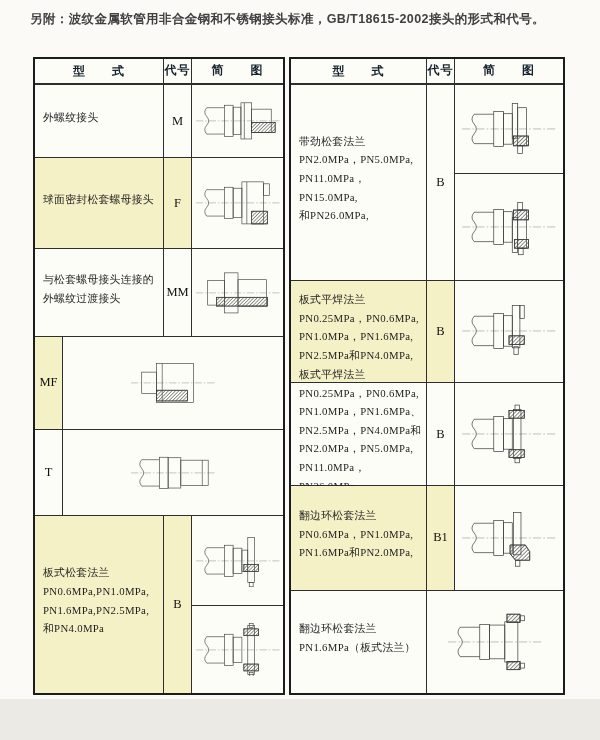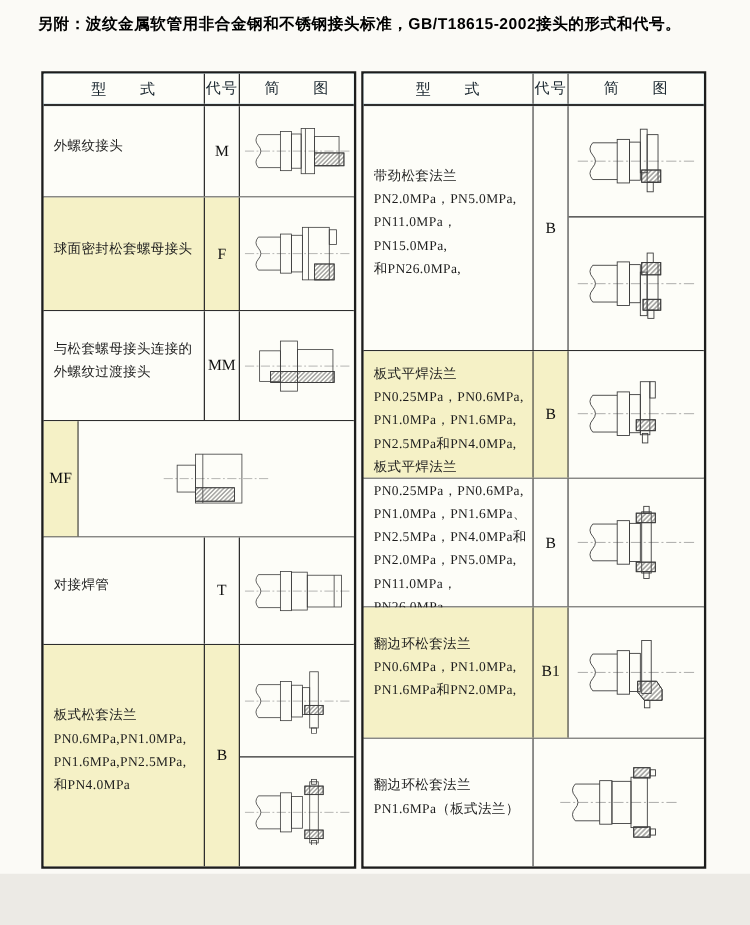--- a/index.html
+++ b/index.html
@@ -9,34 +9,34 @@
   body{
     width:600px;height:740px;position:relative;overflow:hidden;
     background:#fbfaf6;
     font-family:"Liberation Serif","DejaVu Serif",serif;
     color:#1d1d1d;
   }
   .bottom-strip{position:absolute;left:0;top:699px;width:600px;height:41px;background:#eceae5;}
   .title{
     position:absolute;left:30px;top:11px;width:560px;
     font-family:"Liberation Sans","DejaVu Sans",sans-serif;
-    font-weight:bold;font-size:12.5px;letter-spacing:.4px;color:#000000;
+    font-weight:bold;font-size:12.5px;letter-spacing:.4px;color:#404040;
   }
   .tbl{
     position:absolute;top:57px;box-sizing:border-box;
     border:2px solid var(--bd);background:var(--cw);
     display:flex;flex-direction:column;
   }
   #tbl-left{left:33px;width:252px;height:638px;}
   #tbl-right{left:289px;width:276px;height:638px;}
   .trow{display:flex;box-sizing:border-box;border-bottom:1px solid var(--bd2);min-height:0;}
   .trow:last-child{border-bottom:none;}
   .hdr{height:26px;background:var(--hdr);border-bottom:2px solid var(--bd2);}
   .hdr .cell{justify-content:center;align-items:center;padding:0;
-    font-weight:normal;font-size:12px;letter-spacing:1px;color:#15222b;}
+    font-weight:bold;font-size:12px;letter-spacing:1px;color:#15222b;}
   .cell{box-sizing:border-box;border-right:1px solid var(--bd2);display:flex;min-width:0;background:var(--cw);}
   .cell:last-child{border-right:none;}
   .lt .c-type{width:129px;} .lt .c-code{width:28px;}
   .rt .c-type{width:136px;} .rt .c-code{width:28px;}
   .c-type{padding:5px 4px 13px 8px;font-size:10.8px;line-height:1.72;
     white-space:pre-line;align-items:center;letter-spacing:.3px;}
   .c-code{align-items:center;justify-content:center;font-size:12.5px;color:#101010;}
   .c-diag{flex:1;flex-direction:column;align-items:stretch;padding:0;}
   .bg-y .c-type,.bg-y .c-code{background:var(--hl);}
   .dsub{flex:1;display:flex;align-items:center;justify-content:center;min-height:0;}
@@ -156,21 +156,20 @@
               <line x1="68" y1="15" x2="68" y2="95"></line>
               <rect x="56" y="70" width="64" height="22" fill="url(#hatch4)"></rect>
               <rect x="56" y="70" width="64" height="22"></rect>
             </g>
   </svg>
         </div>
     </div>
   </div>
 
   <div class="trow" style="height:87px">
-    <div class="cell c-type">对接焊管</div>
     <div class="cell c-code">T</div>
     <div class="cell c-diag">
       <div class="dsub">
           <svg viewBox="0 0 180 110" xmlns="http://www.w3.org/2000/svg">
     <defs>
               <pattern id="hatch5" width="5" height="5" patternUnits="userSpaceOnUse" patternTransform="rotate(45)">
       <line x1="2.5" y1="0" x2="2.5" y2="5" stroke="#5a5a5a" stroke-width="1.3"></line>
     </pattern>
             </defs>
     <line x1="4" y1="55" x2="176" y2="55" stroke="#7a7a7a" stroke-width="0.9" stroke-dasharray="15 4 3 4"></line>

